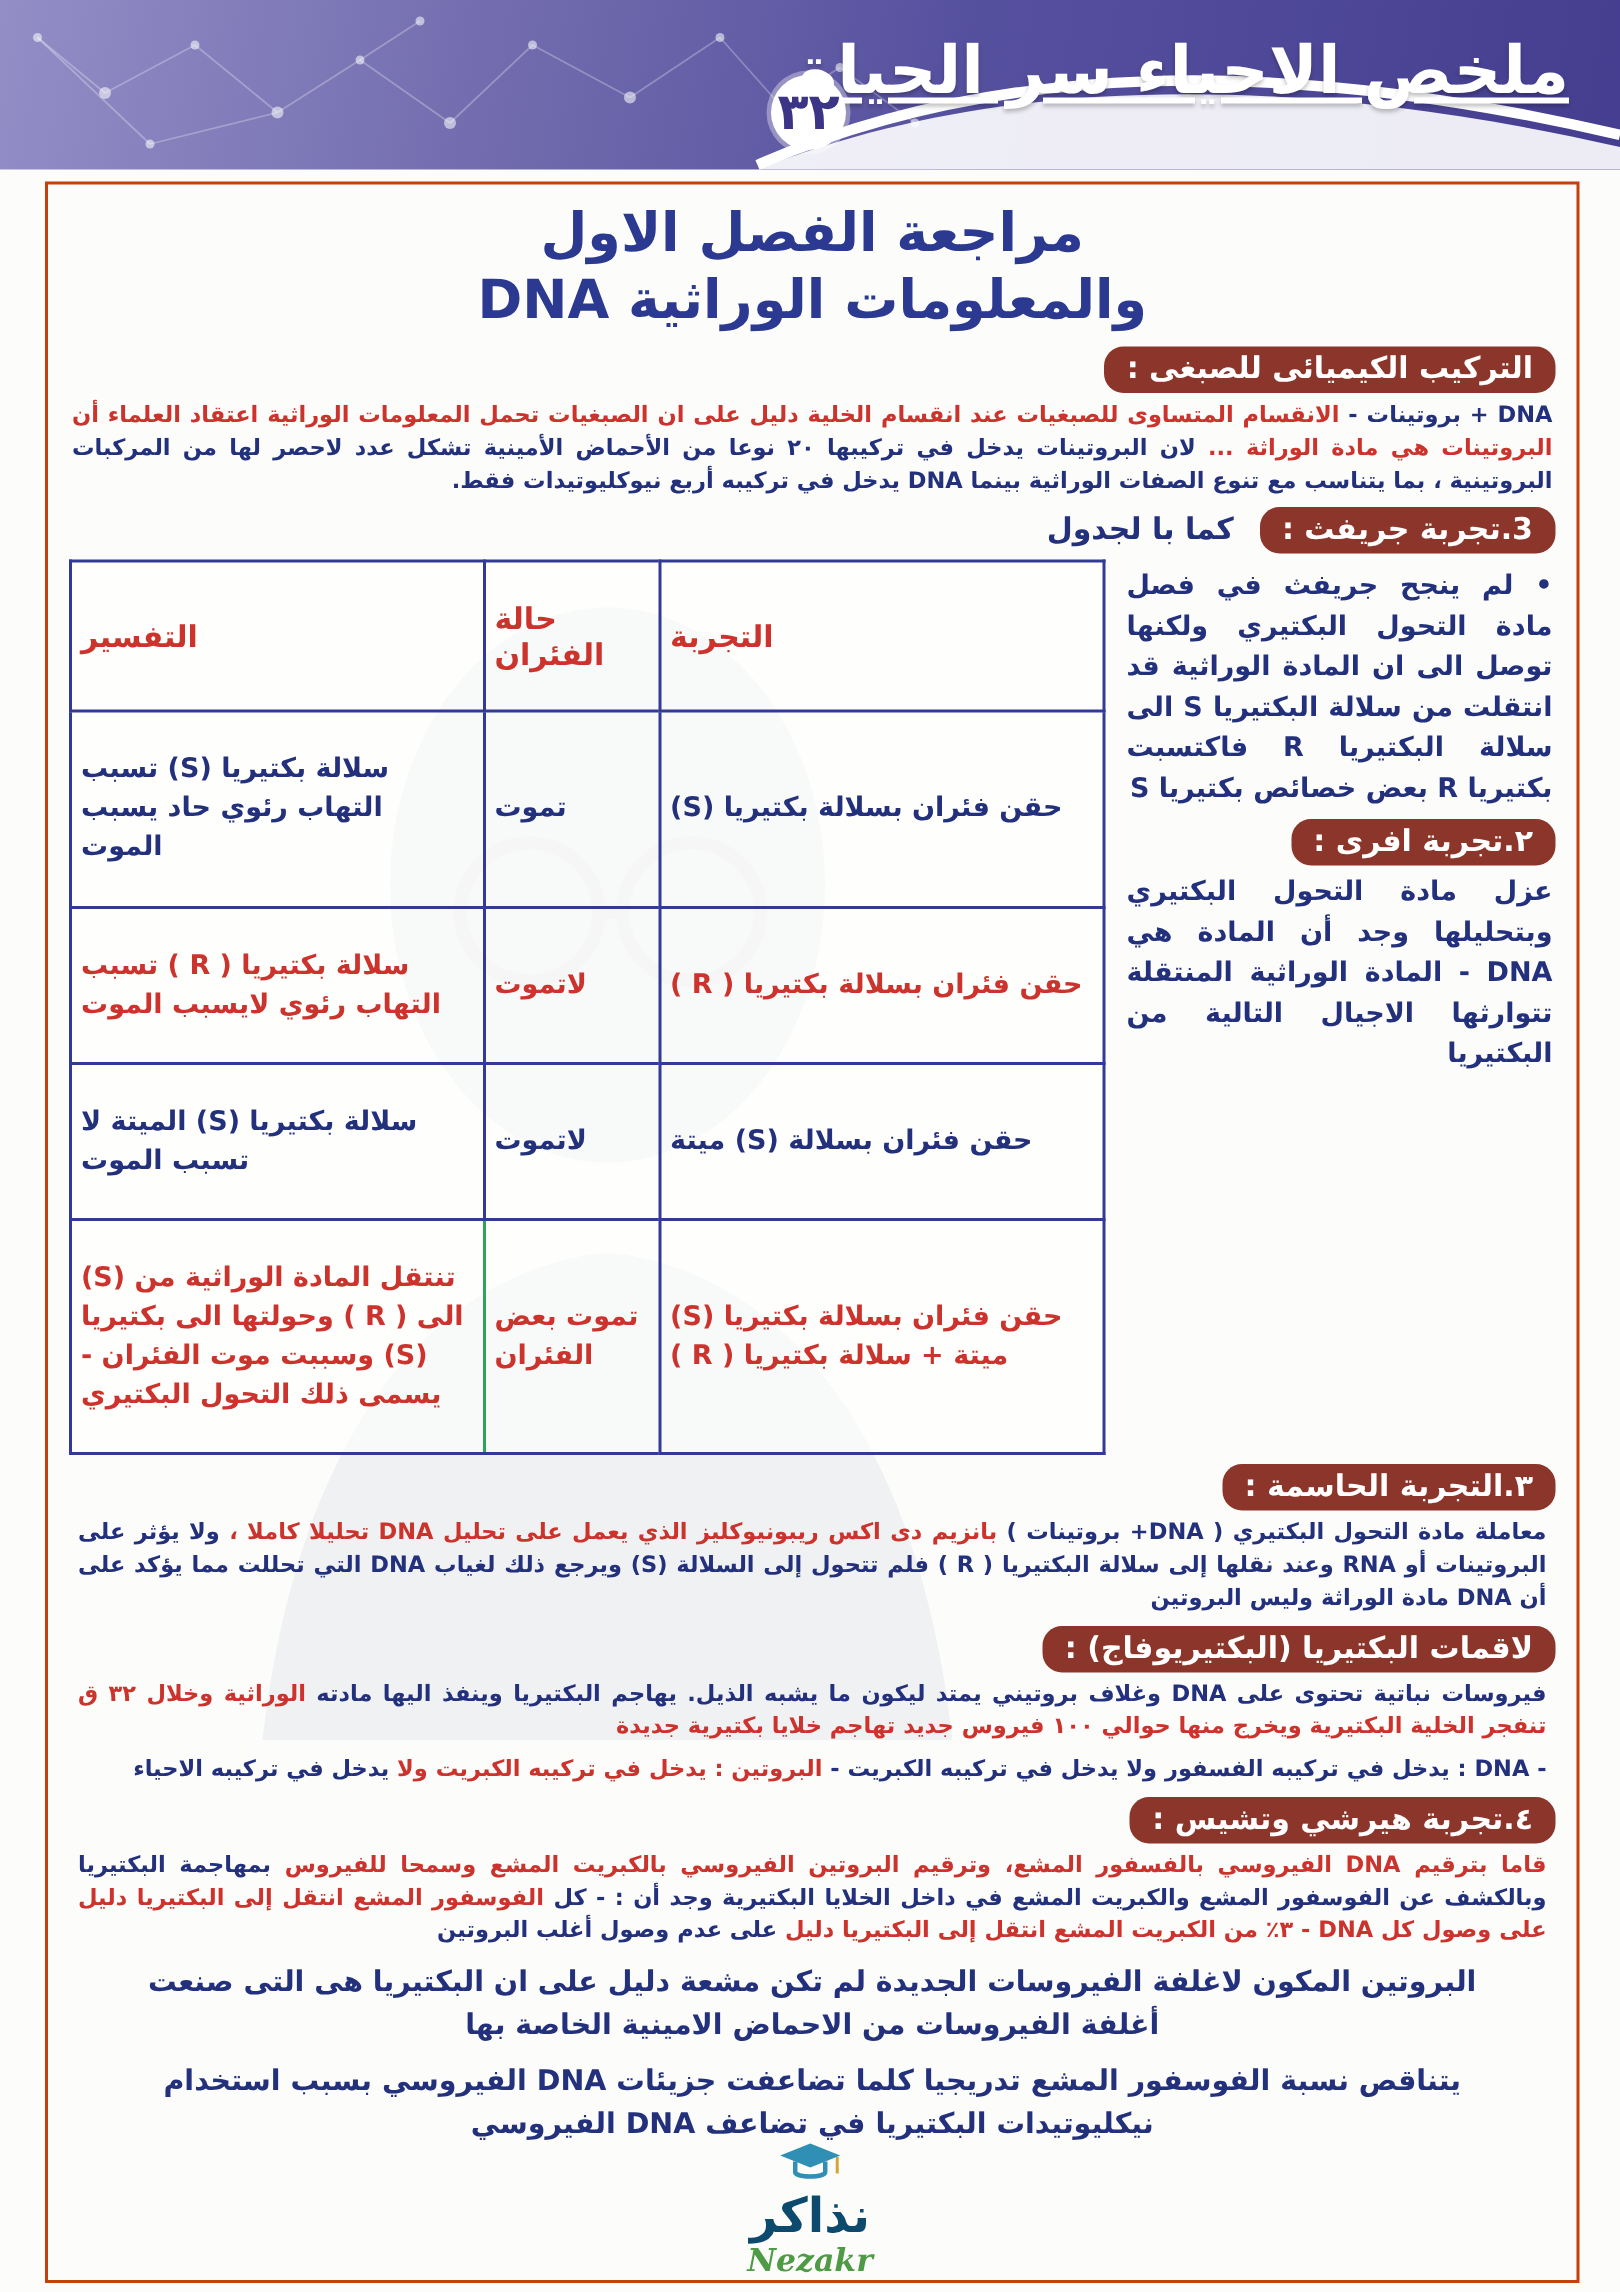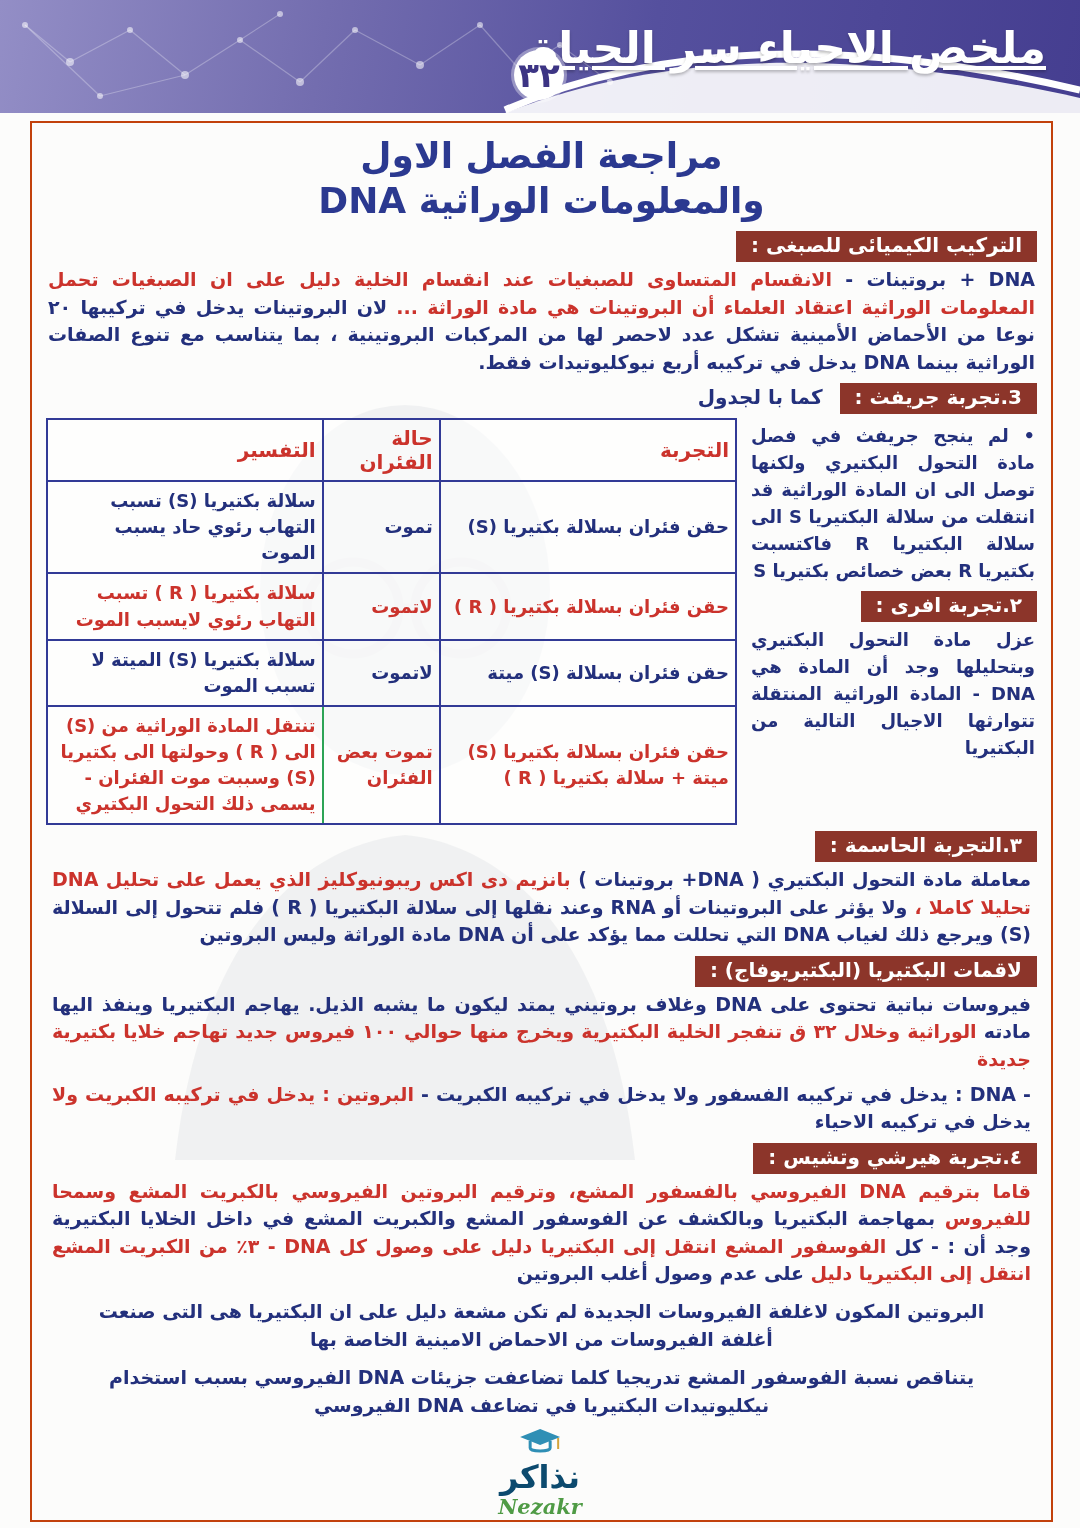--- a/index.html
+++ b/index.html
@@ -45,42 +45,42 @@
     padding:8px 14px 10px;
     direction:rtl; overflow:hidden; z-index:1;
   }
   .title-block { text-align:center; margin:2px 0 8px; }
   .t1, .t2 { color:#2b3990; font-weight:bold; font-size:36px; line-height:1.25; }
 
   .label-row { margin:5px 0 4px; }
   .pill {
     display:inline-block; background:#8c352a; color:#ffffff;
     font-size:20px; font-weight:bold; padding:2px 15px 5px;
-    border-radius:0;
+    border-radius:13px;
   }
   .note { color:#23307c; font-size:20px; font-weight:bold; margin-right:12px; }
 
   .para {
-    font-size:19px; font-weight:bold; line-height:1.45;
+    font-size:15px; font-weight:bold; line-height:1.45;
     margin:4px 2px 7px; text-align:justify; text-align-last:right;
   }
   .navy { color:#23307c; }
   .red { color:#cb332c; }
 
   
   .mid { display:flex; gap:12px; align-items:flex-start; margin:3px 0 6px; }
   .side { flex:0 0 288px; }
   .side .para { font-size:18px; line-height:1.5; }
   .side .bullet-para::before { content:"\2022  "; color:#23307c; }
   .table-wrap { flex:1 1 auto; }
 
   table.gtable { width:100%; border-collapse:collapse; background:rgba(255,255,255,.55); }
   .gtable th, .gtable td {
-    border:2px solid #323a96; padding:6px 6px;
-    text-align:right; vertical-align:middle; font-weight:bold;
+    border:2px solid #323a96; padding:25px 6px;
+    text-align:left; vertical-align:middle; font-weight:bold;
   }
   .gtable th { color:#cb332c; font-size:20px; }
   .gtable td { font-size:18px; line-height:1.45; }
   .c-exp { width:43%; } .c-mice { width:17%; } .c-expl { width:40%; }
   .row-navy td { color:#23307c; }
   .row-red td  { color:#cb332c; }
   .green-v { border-left:2px solid #2da456 !important; border-right:2px solid #2da456 !important; }
 
   .wide-para { padding:0 4px; }
   .center-para {

